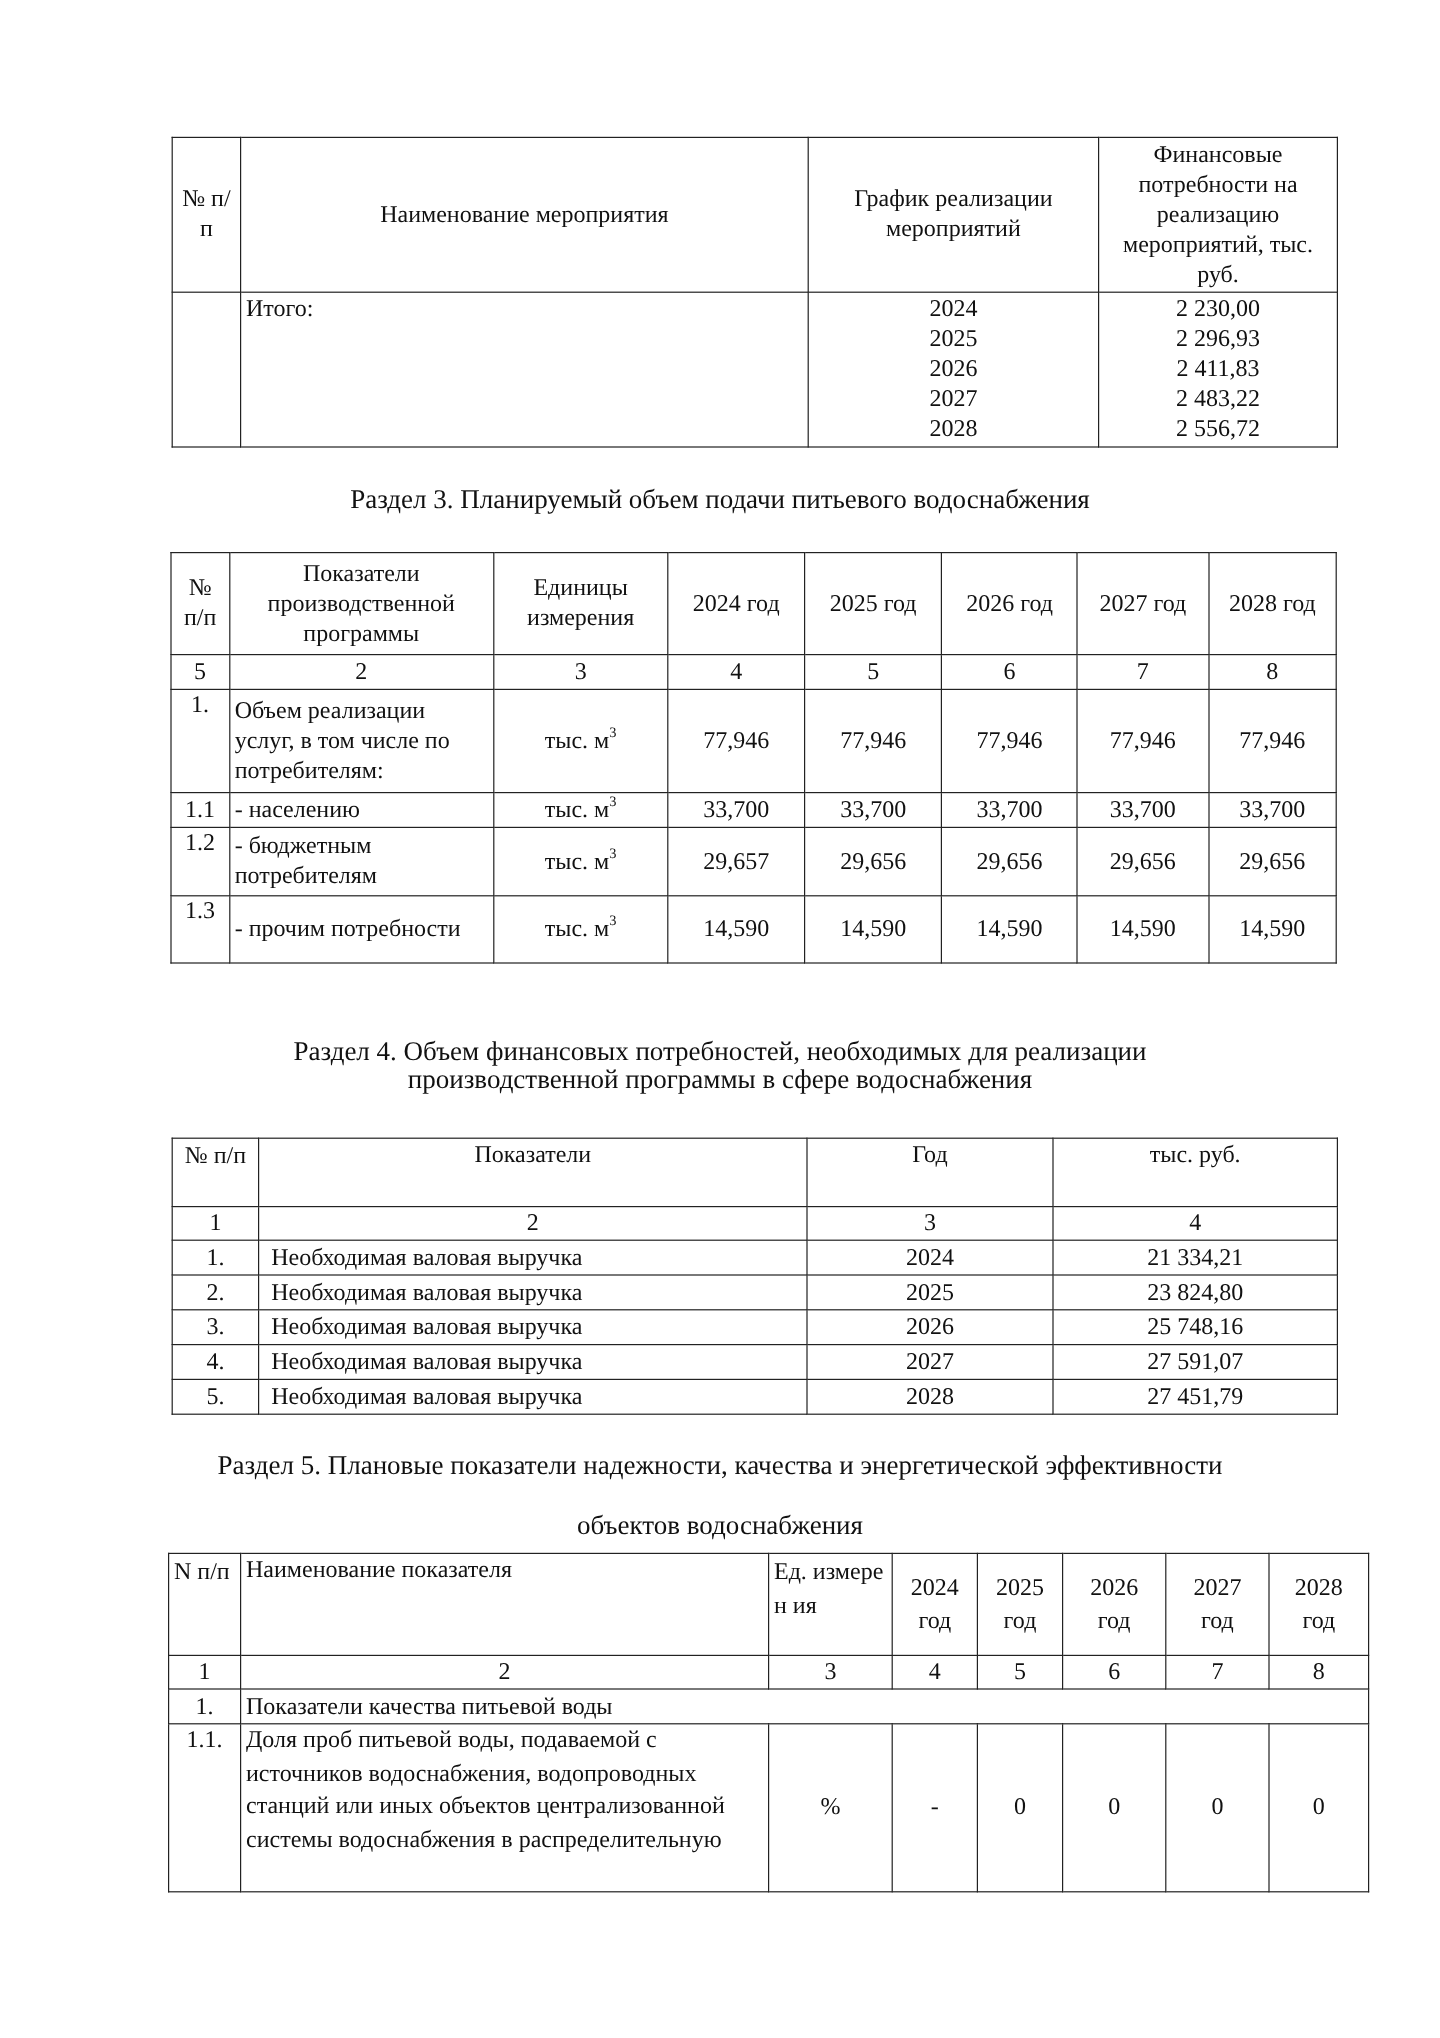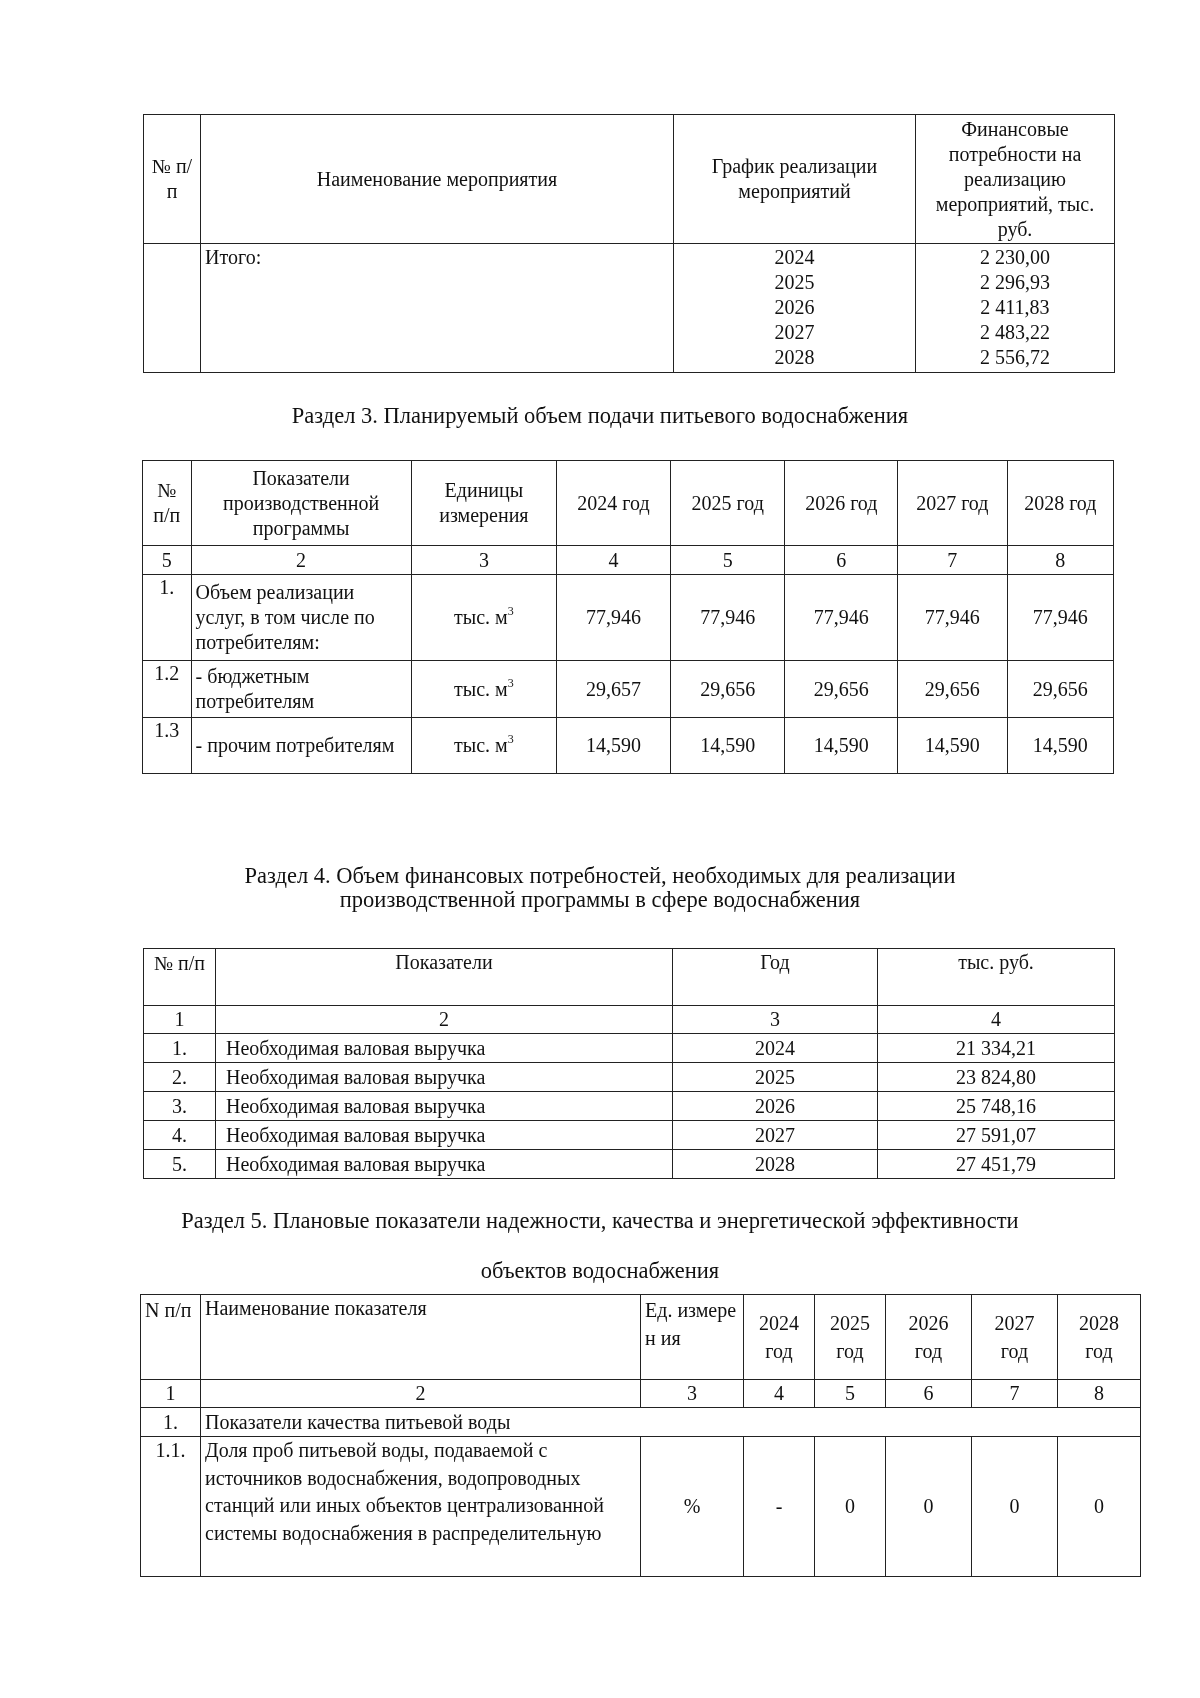--- a/index.html
+++ b/index.html
@@ -101,33 +101,43 @@
   <tr style="height:86px">
     <td class="top">1.</td>
     <td class="left">Объем реализации услуг, в том числе по потребителям:</td>
     <td><span>тыс. м</span><sup>3</sup></td>
     <td>77,946</td>
     <td>77,946</td>
     <td>77,946</td>
     <td>77,946</td>
     <td>77,946</td>
   </tr>
+  <tr style="height:29px">
+    <td>1.1</td>
+    <td class="left">- населению</td>
+    <td><span>тыс. м</span><sup>3</sup></td>
+    <td>33,700</td>
+    <td>33,700</td>
+    <td>33,700</td>
+    <td>33,700</td>
+    <td>33,700</td>
+  </tr>
   <tr style="height:57px">
     <td class="top">1.2</td>
     <td class="left">- бюджетным потребителям</td>
     <td><span>тыс. м</span><sup>3</sup></td>
     <td>29,657</td>
     <td>29,656</td>
     <td>29,656</td>
     <td>29,656</td>
     <td>29,656</td>
   </tr>
   <tr style="height:56px">
     <td class="top">1.3</td>
-    <td class="left">- прочим потребителям</td>
+    <td class="left">- прочим потребности</td>
     <td><span>тыс. м</span><sup>3</sup></td>
     <td>14,590</td>
     <td>14,590</td>
     <td>14,590</td>
     <td>14,590</td>
     <td>14,590</td>
   </tr>
 </tbody>
   </table>
 

